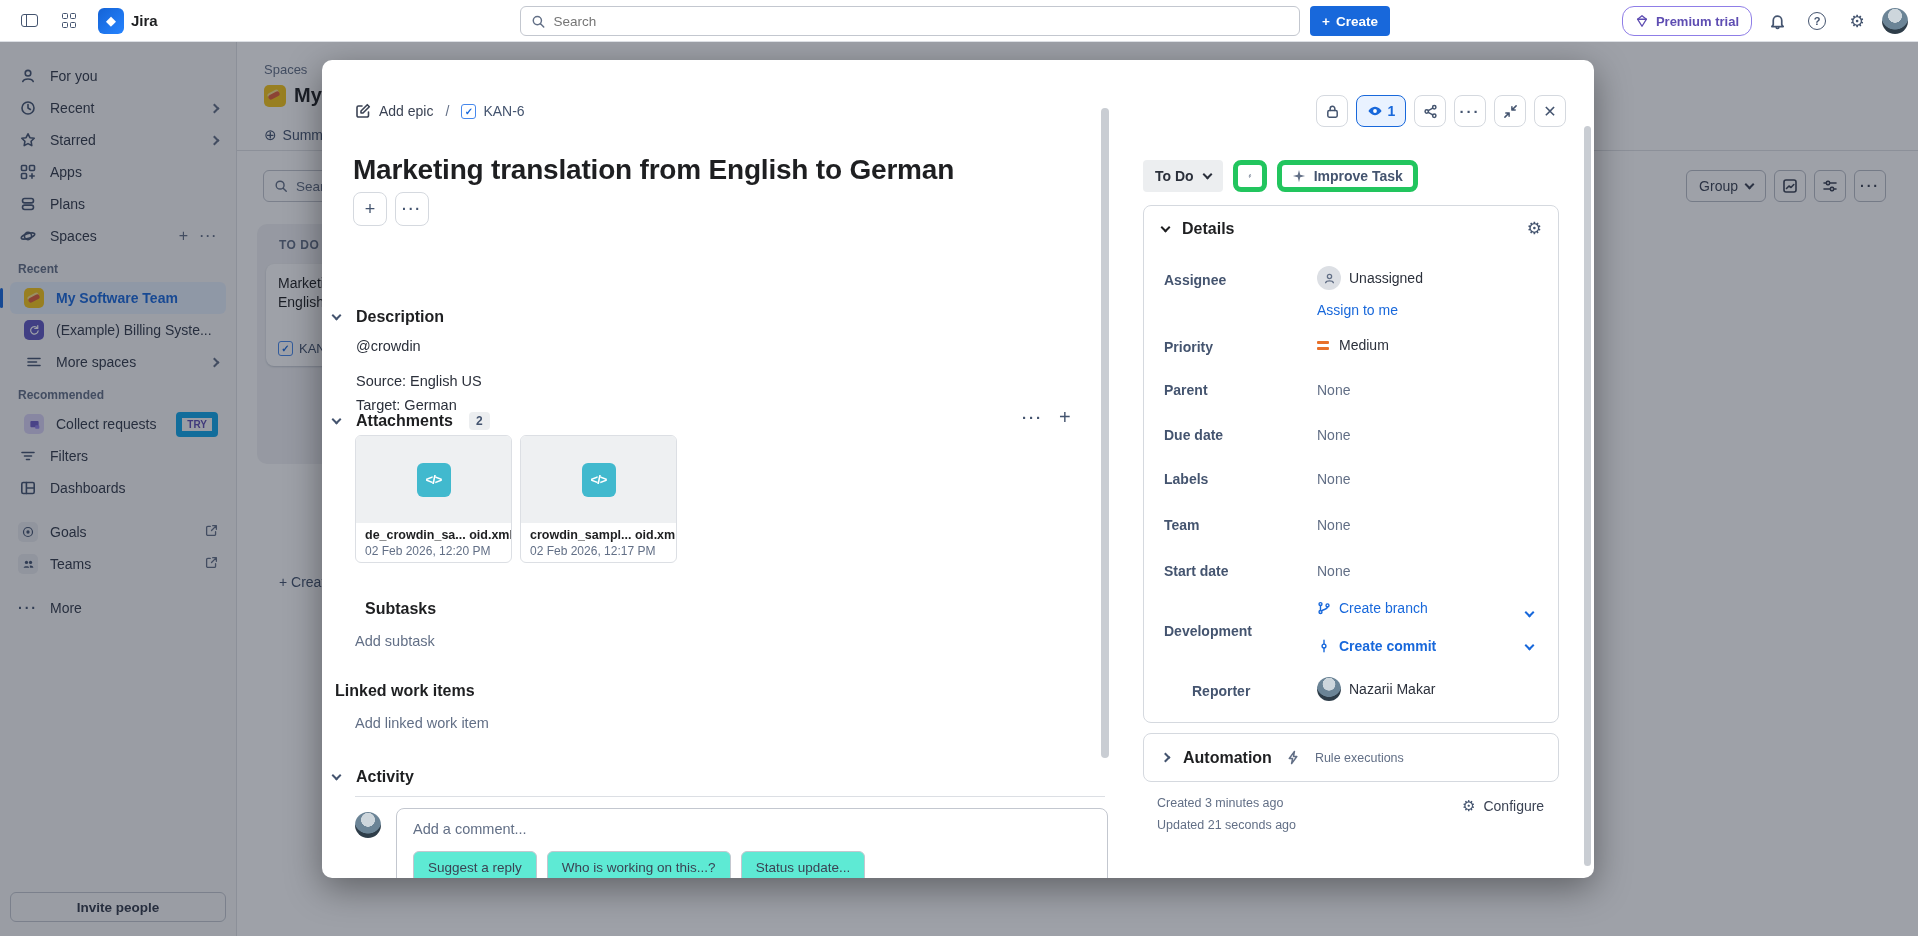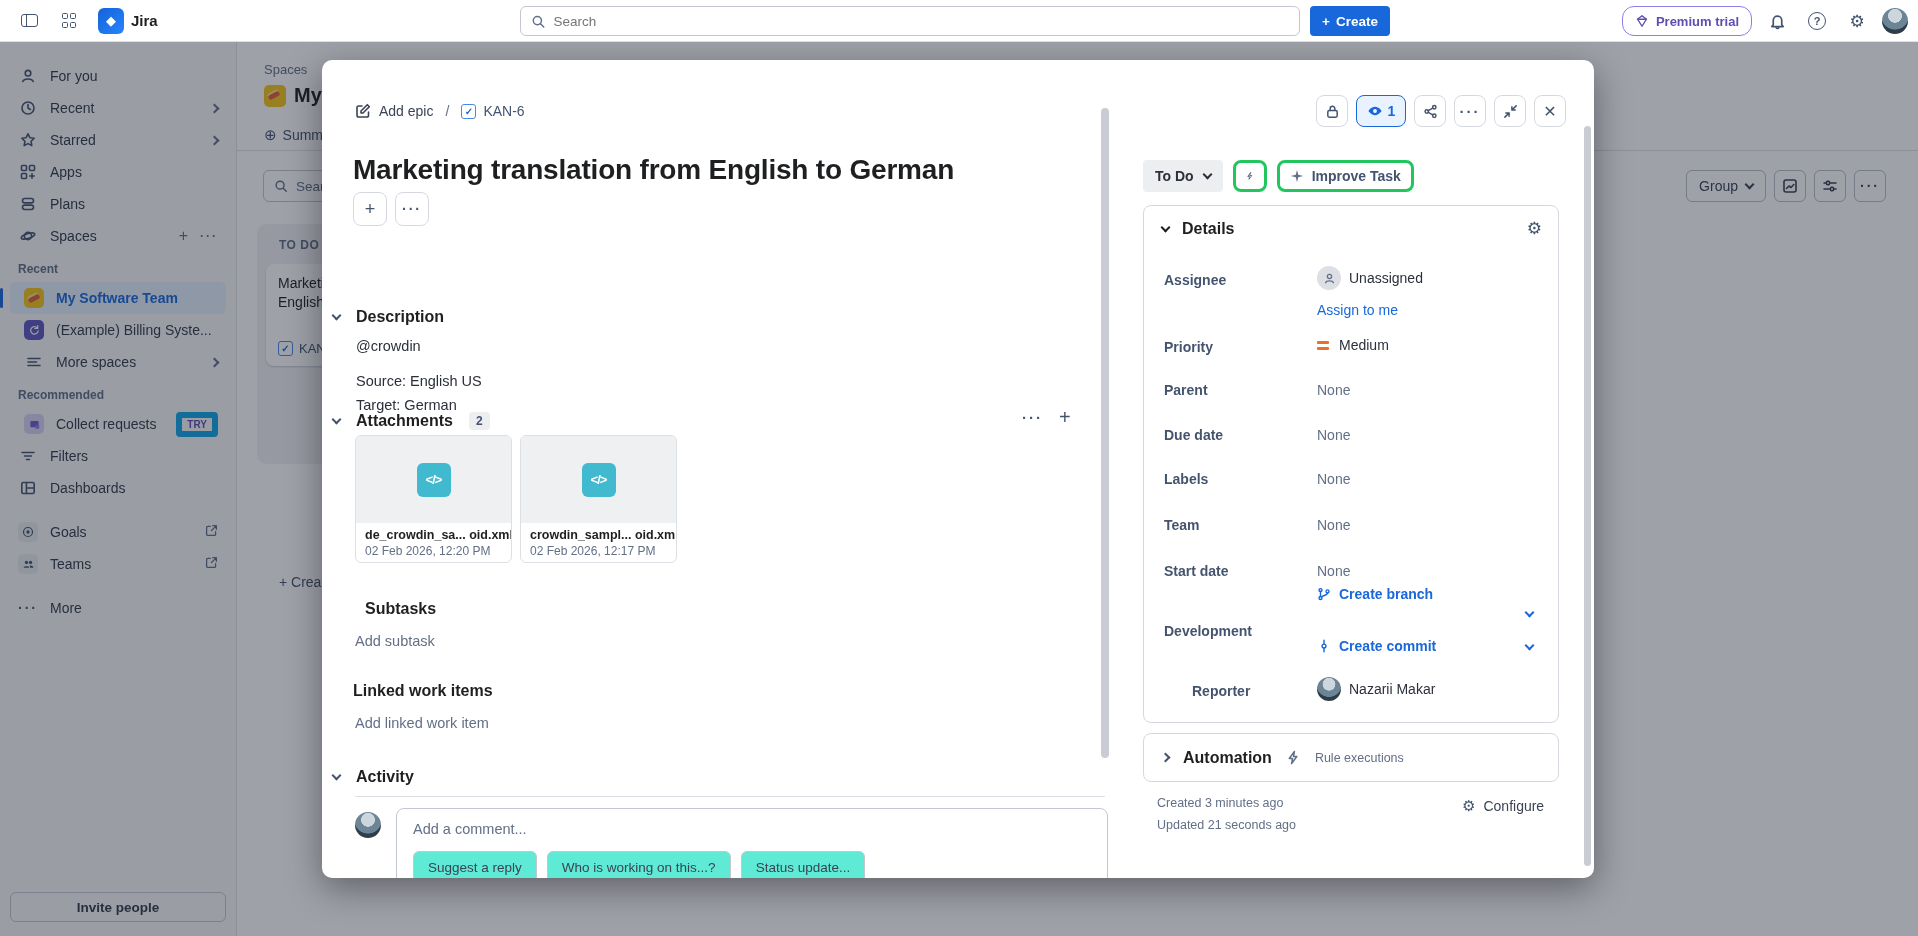--- a/index.html
+++ b/index.html
@@ -141,21 +141,21 @@
   .quick-btn { height:32px; border:1px solid #c3c7cf; border-radius:6px; background:#5eead4; color:#3b4354;
     font-size:13.5px; padding:0 14px; cursor:pointer; font-family:"Liberation Sans",sans-serif; white-space:nowrap; }
 
   .scrollbar { position:absolute; width:8px; border-radius:4px; background:#c9cdd3; }
 
   
   .status-row { position:absolute; left:821px; top:100px; display:flex; gap:10px; align-items:center; }
   .status-btn { height:32px; background:#eceef0; border:none; border-radius:4px; font-size:14px; font-weight:600;
     color:#2b303b; display:flex; align-items:center; gap:10px; padding:0 12px; cursor:pointer;
     font-family:"Liberation Sans",sans-serif; }
-  .mini-btn { height:32px; border:3px solid #22c55e; border-radius:8px; background:#fff; color:#44546f;
+  .mini-btn { height:32px; border:5px solid #22c55e; border-radius:8px; background:#fff; color:#44546f;
     display:flex; align-items:center; justify-content:center; gap:8px; padding:0 10px; font-size:14px; font-weight:600;
     cursor:pointer; font-family:"Liberation Sans",sans-serif; }
   .details-box { position:absolute; left:821px; top:145px; width:416px; height:518px; border:1px solid #d5d9df;
     border-radius:8px; background:#fff; }
   .details-head { position:absolute; left:18px; top:14px; display:flex; align-items:center; gap:13px; font-size:16px;
     font-weight:700; color:#1e1f21; }
   .details-gear { position:absolute; right:16px; top:12px; color:#44546f; font-size:17px; cursor:pointer; }
   .f-label { position:absolute; left:20px; font-size:14px; font-weight:600; color:#44546f; }
   .f-val { position:absolute; left:173px; font-size:14px; color:#2b303b; display:flex; align-items:center; gap:8px; }
   .none { color:#626f86; }
@@ -533,21 +533,21 @@
         <div class="att-name">crowdin_sampl... oid.xml</div>
         <div class="att-date">02 Feb 2026, 12:17 PM</div>
       </div>
     </div>
 
     <div class="sec-head" style="left:43px; top:540px;">
       <span>Subtasks</span>
     </div>
     <div class="body-text muted" style="left:33px; top:573px;">Add subtask</div>
 
-    <div class="sec-head" style="left:31px; top:622px;">
+    <div class="sec-head" style="left:13px; top:622px;">
       <span>Linked work items</span>
     </div>
     <div class="body-text muted" style="left:33px; top:655px;">Add linked work item</div>
 
     <div class="sec-head" style="left:11px; top:708px;">
       <span class="chev-d"></span>
       <span>Activity</span>
     </div>
     <div class="act-divider"></div>
     <div class="avatar cmt-avatar"></div>
@@ -618,21 +618,21 @@
       <div class="f-label" style="top:265px;">Labels</div>
       <div class="f-val none" style="top:265px;">None</div>
 
       <div class="f-label" style="top:311px;">Team</div>
       <div class="f-val none" style="top:311px;">None</div>
 
       <div class="f-label" style="top:357px;">Start date</div>
       <div class="f-val none" style="top:357px;">None</div>
 
       <div class="f-label" style="top:417px;">Development</div>
-      <div class="f-val link" style="top:380px; font-weight:700;">
+      <div class="f-val link" style="top:394px; font-weight:400;">
         <svg class="st" width="14" height="14" viewBox="0 0 16 16" style="color:#1868db">
           <circle cx="4" cy="3.5" r="1.7"></circle>
             <circle cx="4" cy="12.5" r="1.7"></circle>
             <circle cx="12" cy="5" r="1.7"></circle>
           <path d="M4 5.2v5.6M12 6.7c0 3-4 2.6-6 4"></path>
           </svg>
         <span>Create branch</span>
       </div>
       <span class="dev-chev chev-d" style="top:406px;"></span>
       <div class="f-val link" style="top:432px; font-weight:600;">

